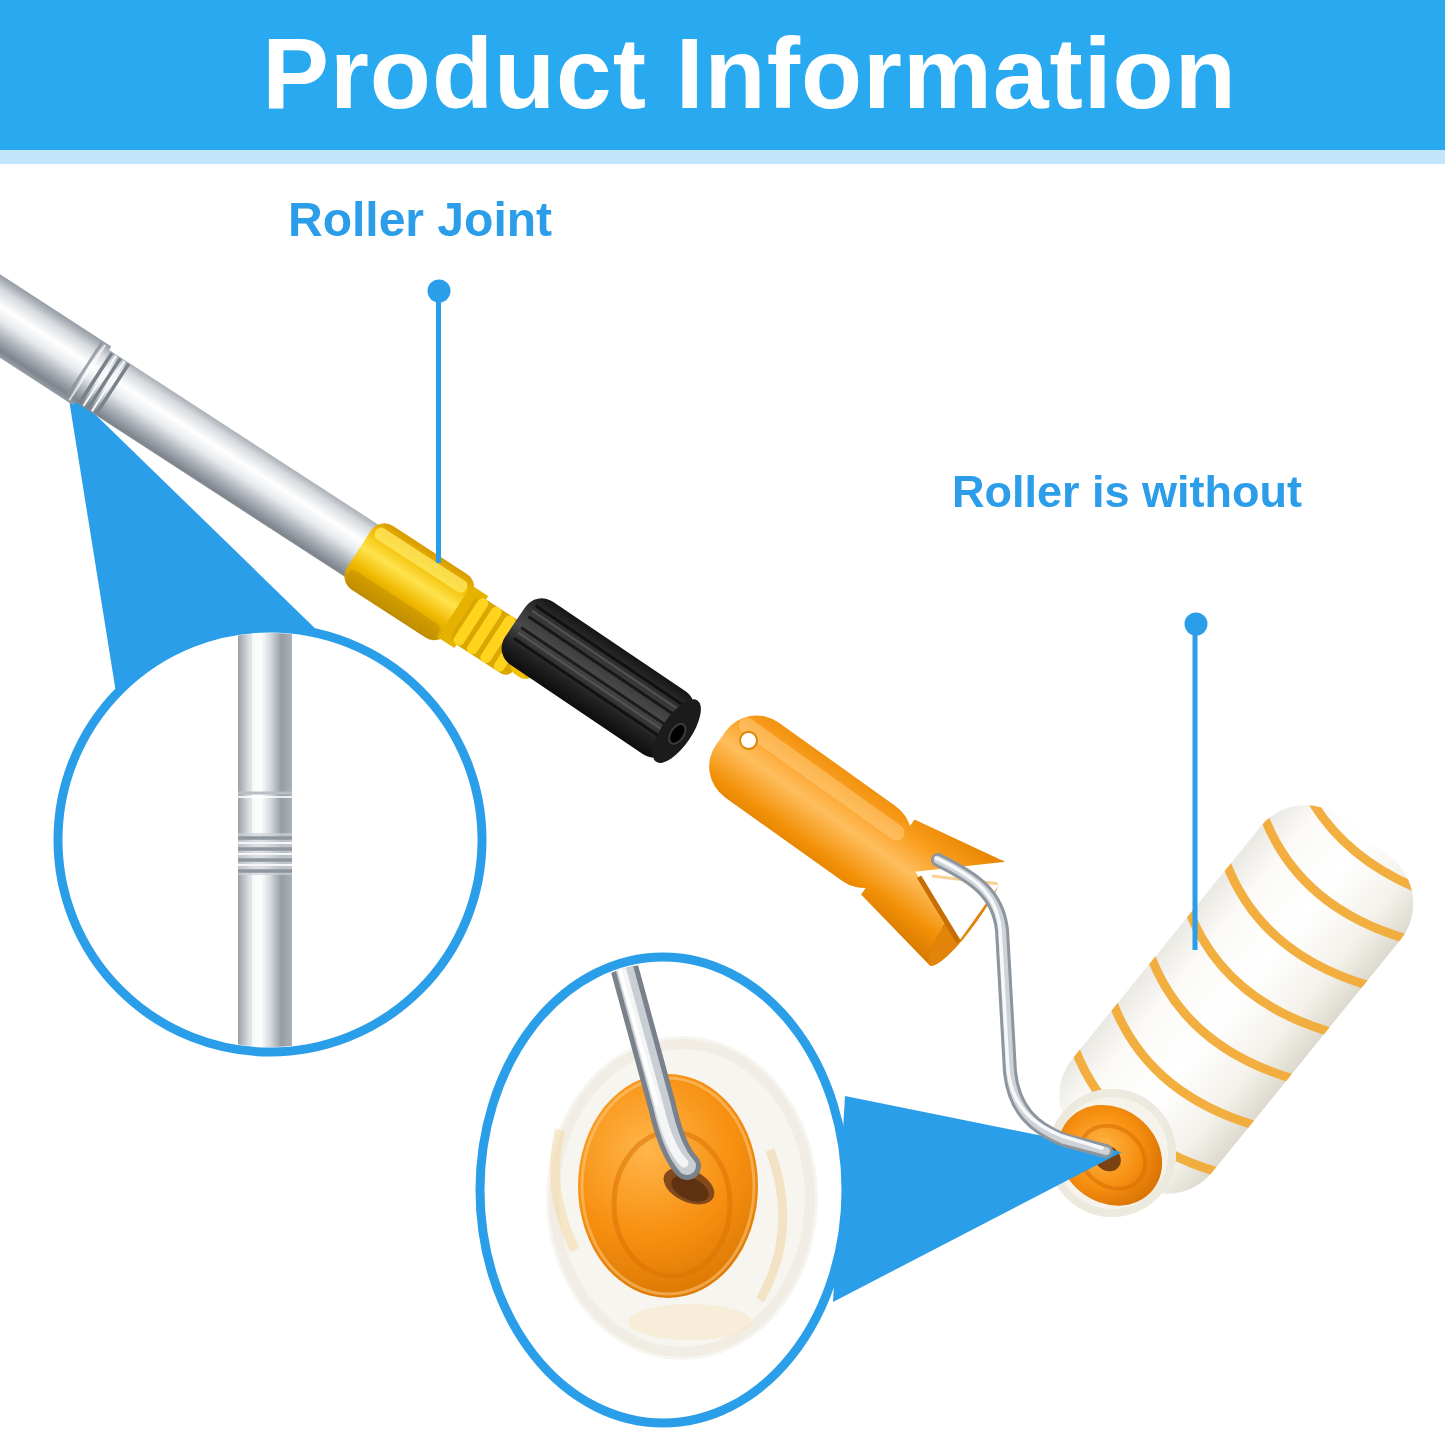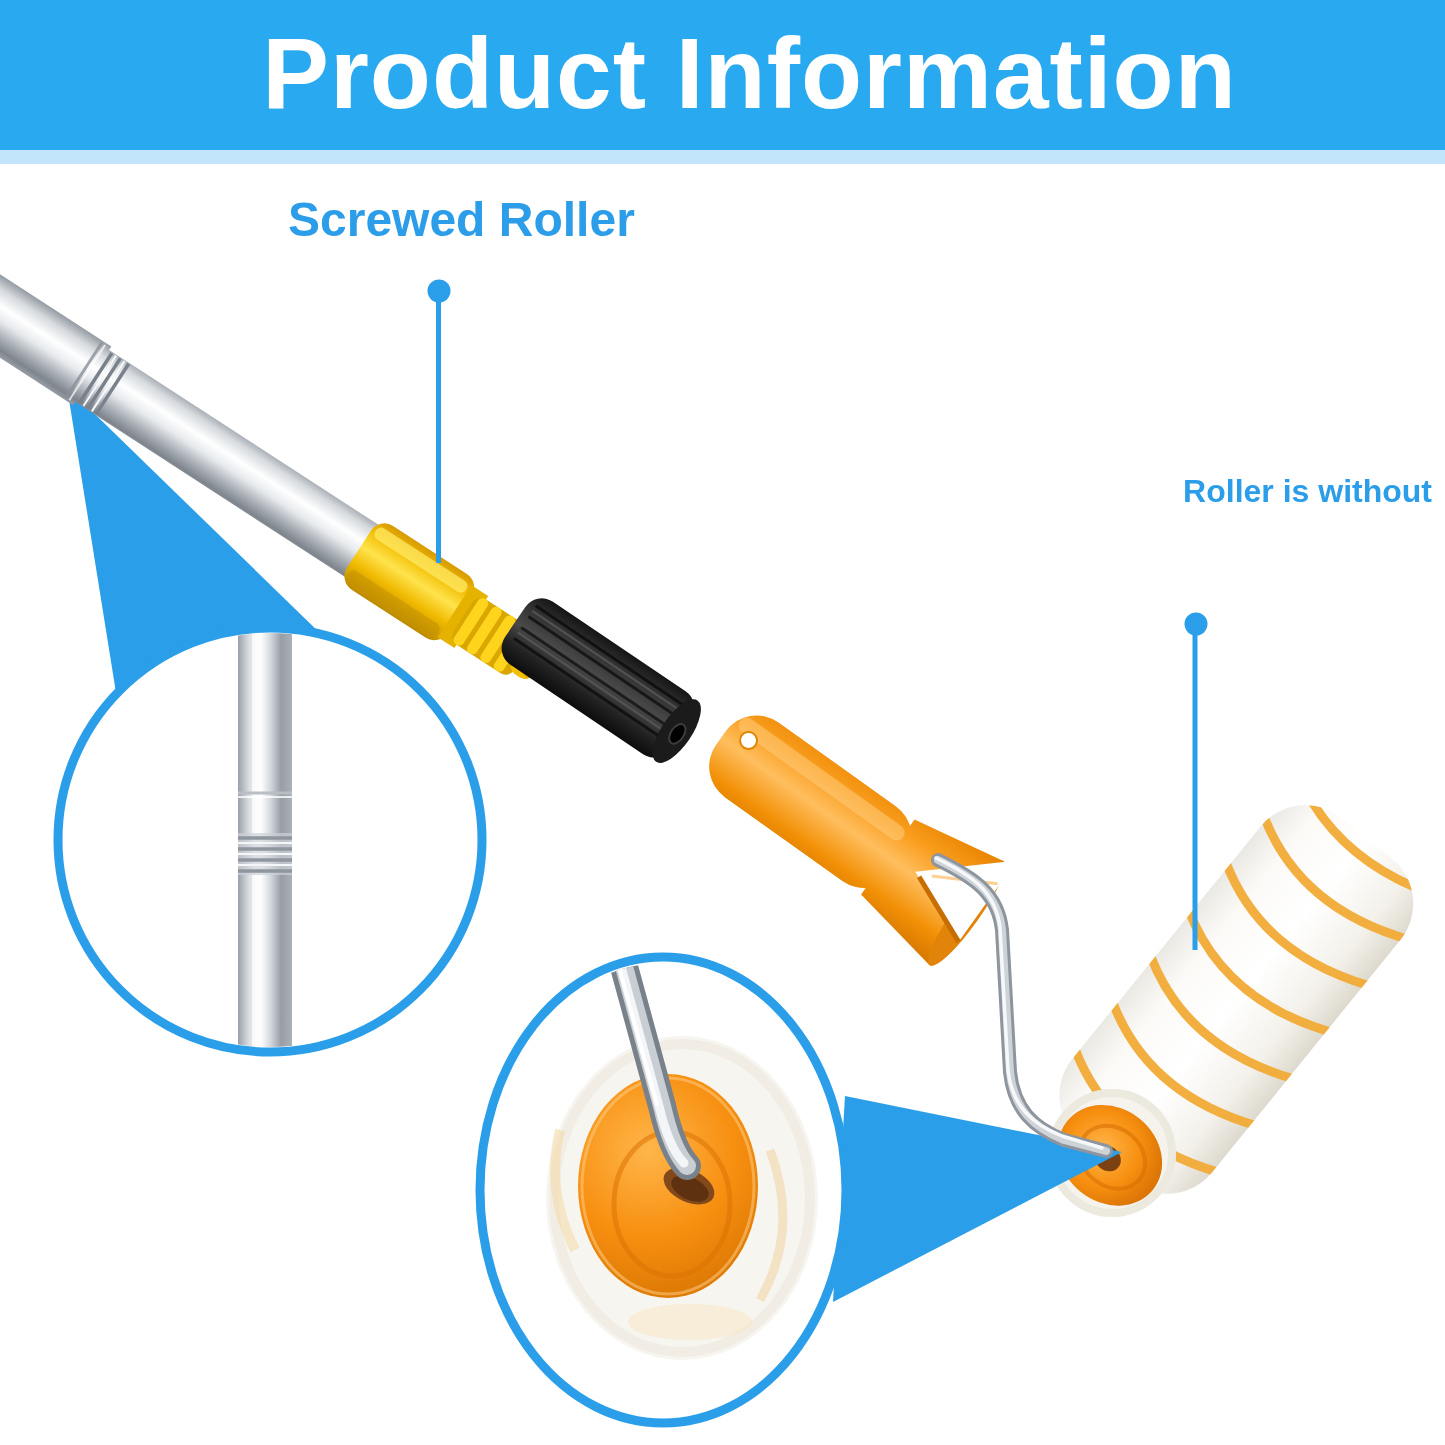--- a/index.html
+++ b/index.html
@@ -18,21 +18,21 @@
     transform:translateY(-2px);
   }
   .banner-strip{
     position:absolute;left:0;top:150px;width:1445px;height:14px;
     background:var(--banner-strip,#C3E5FB);
   }
   .callout-label{
     position:absolute;color:var(--label-text,#2B9DE9);font-weight:700;white-space:nowrap;
   }
   .label-screwed{left:288px;top:192px;font-size:48px;}
-  .label-roller{left:952px;top:462px;width:480px;font-size:32px;line-height:59px;text-align:right;}
+  .label-roller{left:952px;top:462px;width:480px;font-size:45px;line-height:59px;text-align:left;}
 </style>
 </head>
 <body>
 
 <div class="stage">
 
   <svg class="art" viewBox="0 0 1445 1445">
     <defs>
       <linearGradient id="gp" x1="0" y1="-36" x2="0" y2="36" gradientUnits="userSpaceOnUse">
         <stop offset="0" stop-color="#8f969e"></stop>
@@ -239,19 +239,19 @@
       <circle cx="1196" cy="624" r="11.5" style="fill:var(--callout,#2B9EEA)"></circle>
       <line x1="1195" y1="631" x2="1195" y2="950" style="stroke:var(--callout,#2B9EEA)" stroke-width="5"></line>
     </g>
   </svg>
 
   <div class="banner">
     <div class="banner-title">Product Information</div>
   </div>
   <div class="banner-strip"></div>
 
-  <div class="callout-label label-screwed">Screwed Roller</div>
+  <div class="callout-label label-screwed">Roller Joint</div>
 
   <div class="callout-label label-roller">
     <div>Roller is without</div>
   </div>
 
 </div>
 
 </body></html>

